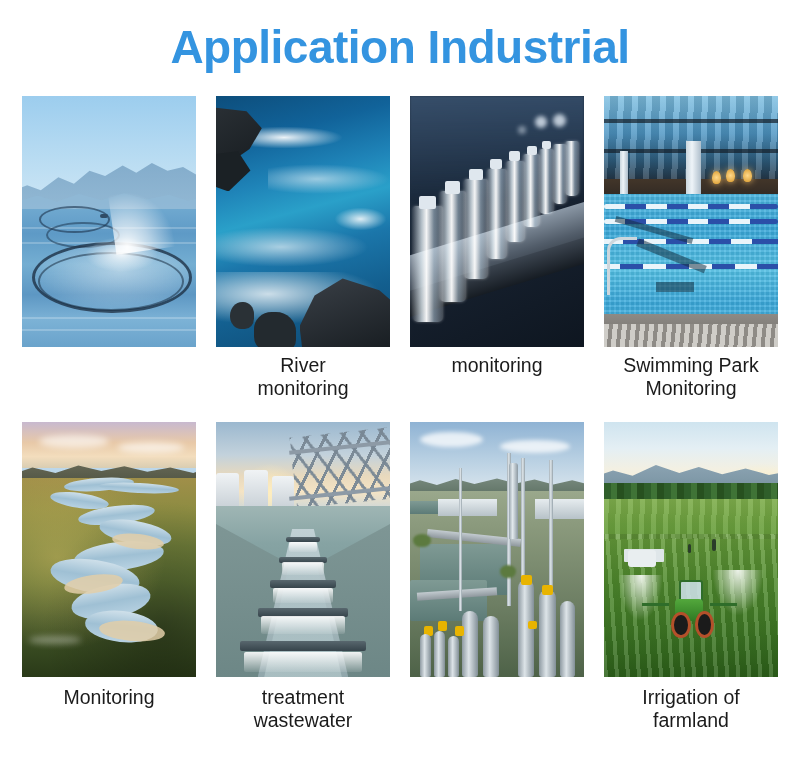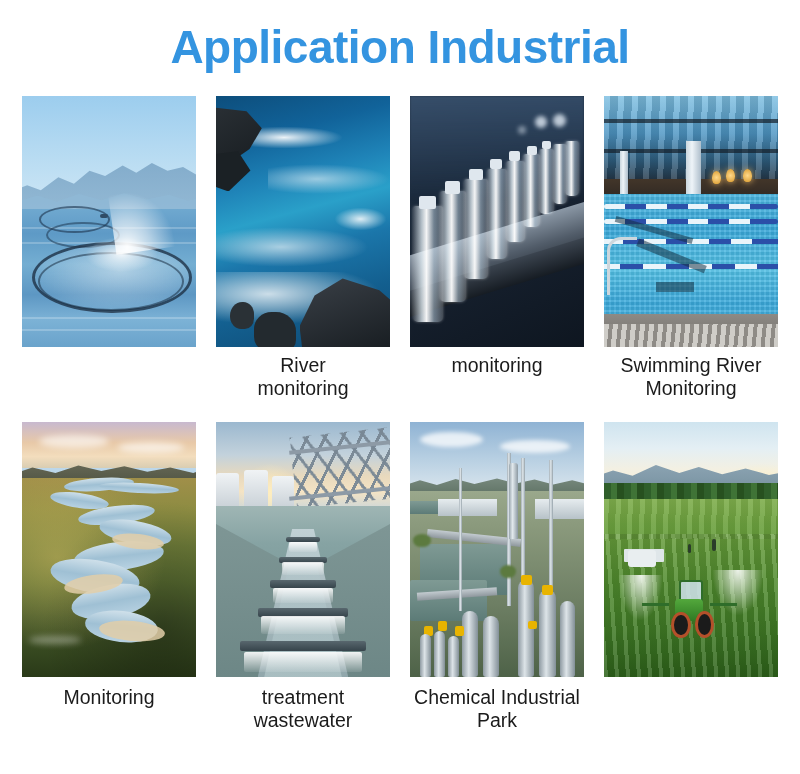--- a/index.html
+++ b/index.html
@@ -445,21 +445,21 @@
           <div class="sp-lane" style="left:-4%;top:67%;width:110%"></div>
           <div class="sp-shadow" style="left:6%;top:52%;width:46%;height:6px;transform:rotate(16deg)"></div>
           <div class="sp-shadow" style="left:18%;top:62%;width:42%;height:8px;transform:rotate(22deg)"></div>
           <div class="sp-shadow" style="left:30%;top:74%;width:22%;height:10px"></div>
           <div class="sp-rail"></div>
           <div class="sp-deck"></div>
           <div class="sp-grate"></div>
         </div>
       </div>
       <div class="caption">
-        <div>Swimming River</div>
+        <div>Swimming Park</div>
         <div>Monitoring</div>
       </div>
     </div>
   </div>
 
   <div class="spacer"></div>
   <div class="spacer"></div>
   <div class="spacer"></div>
   <div class="spacer"></div>
 
@@ -561,24 +561,20 @@
           <div class="ch-valve" style="left:16%;top:78%;width:5%;height:4%"></div>
           <div class="ch-valve" style="left:26%;top:80%;width:5%;height:4%"></div>
           <div class="ch-valve" style="left:8%;top:80%;width:5%;height:4%"></div>
           <div class="ch-vessel" style="left:6%;top:83%;width:6%;height:17%"></div>
           <div class="ch-vessel" style="left:14%;top:82%;width:6%;height:18%"></div>
           <div class="ch-vessel" style="left:22%;top:84%;width:6%;height:16%"></div>
           <div class="ch-green" style="left:2%;top:44%;width:10%;height:5%"></div>
           <div class="ch-green" style="left:52%;top:56%;width:9%;height:5%"></div>
         </div>
       </div>
-      <div class="caption">
-        <div>Chemical Industrial</div>
-        <div>Park</div>
-      </div>
     </div>
 
     
     <div class="card">
       <div class="thumb">
         <div class="scene">
           <div class="ir-sky"></div>
           <div class="ir-sun"></div>
           <div class="ir-mtn"></div>
           <div class="ir-trees"></div>
@@ -593,16 +589,20 @@
           <div class="ir-tractor">
             <div class="ir-boom" style="left:-55%;width:60%"></div>
             <div class="ir-boom" style="left:95%;width:60%"></div>
             <div class="ir-cab"></div>
             <div class="ir-body"></div>
             <div class="ir-wheel" style="left:10%;top:62%;width:30%;height:40%"></div>
             <div class="ir-wheel" style="left:62%;top:60%;width:30%;height:42%"></div>
           </div>
         </div>
       </div>
+      <div class="caption">
+        <div>Irrigation of</div>
+        <div>farmland</div>
+      </div>
     </div>
   </div>
 
 </div>
 
 </body></html>

